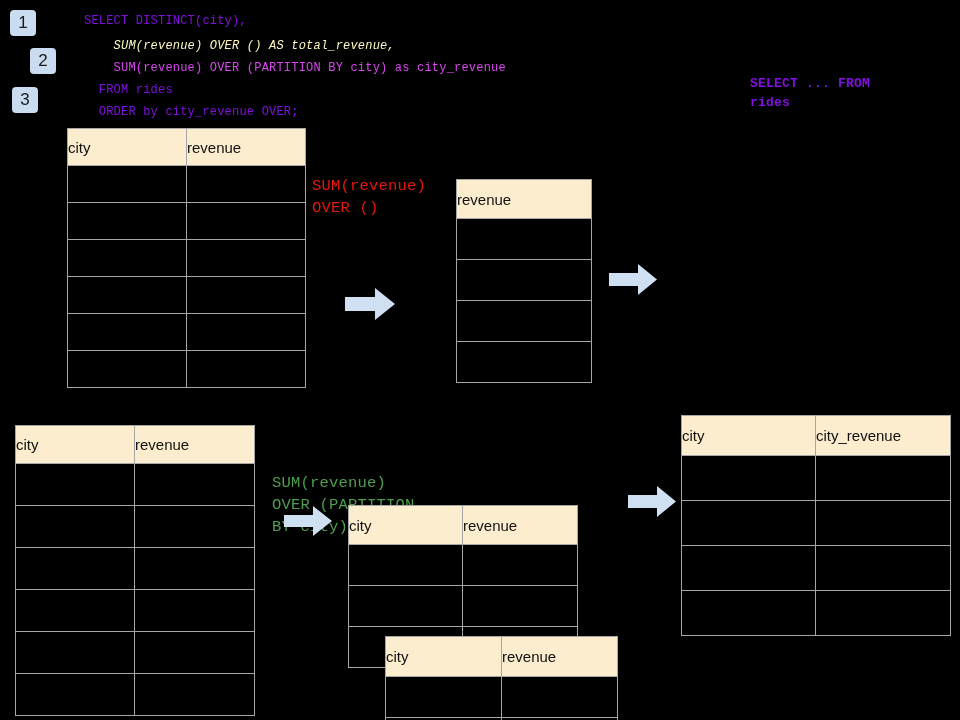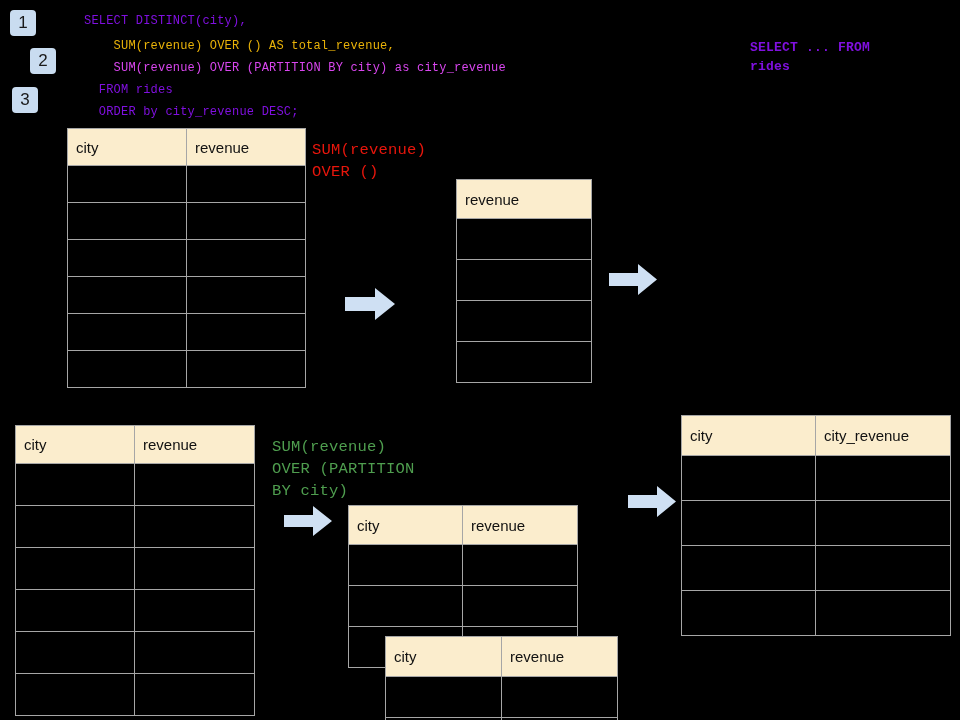--- a/index.html
+++ b/index.html
@@ -33,29 +33,30 @@
   
   .sql {
     position: absolute;
     font-family: "Liberation Mono", monospace;
     font-size: 12px;
     line-height: 21.5px;
     white-space: pre;
     letter-spacing: 0.2px;
   }
   .sql-purple { color: #8010e0; }
-  .sql-red    { color: #eab308; }
+  .sql-red    { color: #fef9c3; font-style: italic; }
   .sql-green  { color: #d946ef; }
 
   .note {
     position: absolute;
     font-family: "Liberation Mono", monospace;
     white-space: pre;
     line-height: 22px;
     letter-spacing: 0.2px;
+    margin-top: 36px;
   }
   .note-red   { color: #e8160c; font-size: 15.5px; }
   .note-green { color: #4f9e4f; font-size: 15.5px; }
   .note-purple{ color: #8010e0; font-size: 13px; line-height: 19px; font-weight: bold; }
 
   
   .tbl {
     position: absolute;
     border-collapse: collapse;
     background: #000000;
@@ -66,21 +67,20 @@
     padding: 0;
     margin: 0;
   }
   .tbl th {
     background: #fbedcd;
     color: #111111;
     font-family: "Liberation Sans", sans-serif;
     font-size: 15px;
     font-weight: normal;
     text-align: left;
-    padding-left: 8px;
   }
   .tbl td {
     background: #000000;
   }
 
   
   .arrow {
     position: absolute;
   }
 </style>
@@ -90,21 +90,21 @@
 <div id="canvas">
 
   <div class="badge" style="left:10px; top:10px;">1</div>
   <div class="badge" style="left:30px; top:48px;">2</div>
   <div class="badge" style="left:12px; top:87px;">3</div>
 
   <div class="sql sql-purple" style="left:84px; top:11px;">SELECT DISTINCT(city),</div>
   <div class="sql sql-red" style="left:84px; top:36px;">    SUM(revenue) OVER () AS total_revenue,</div>
   <div class="sql sql-green" style="left:84px; top:58px;">    SUM(revenue) OVER (PARTITION BY city) as city_revenue</div>
   <div class="sql sql-purple" style="left:84px; top:80px;text-align:center;">  FROM rides</div>
-  <div class="sql sql-purple" style="left:84px; top:102px;">  ORDER by city_revenue DESC;</div>
+  <div class="sql sql-purple" style="left:84px; top:102px;">  ORDER by city_revenue OVER;</div>
 
   <div class="note note-purple" style="left:750px; top:38px;">SELECT ... FROM
 rides</div>
 
   <div class="note note-red" style="left:312px; top:139px;">SUM(revenue)
 OVER ()</div>
 
   <div class="note note-green" style="left:272px; top:436px;">SUM(revenue)
 OVER (PARTITION
 BY city)</div>

